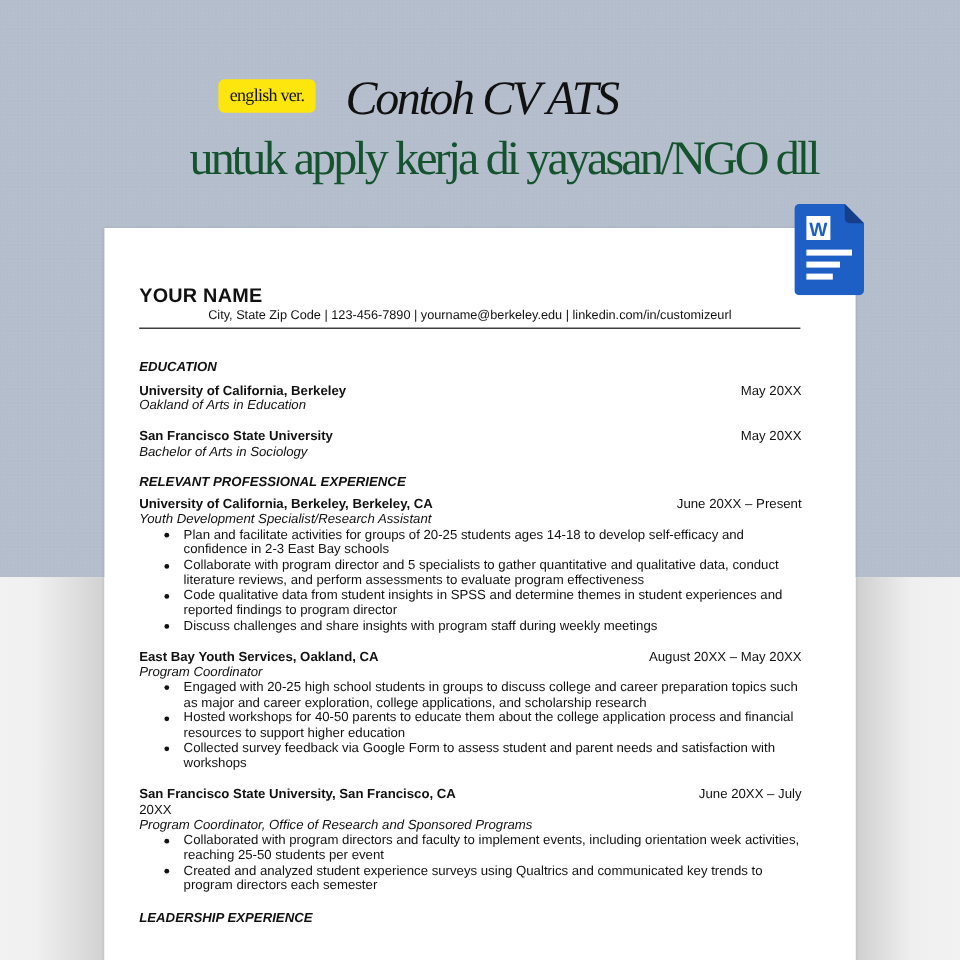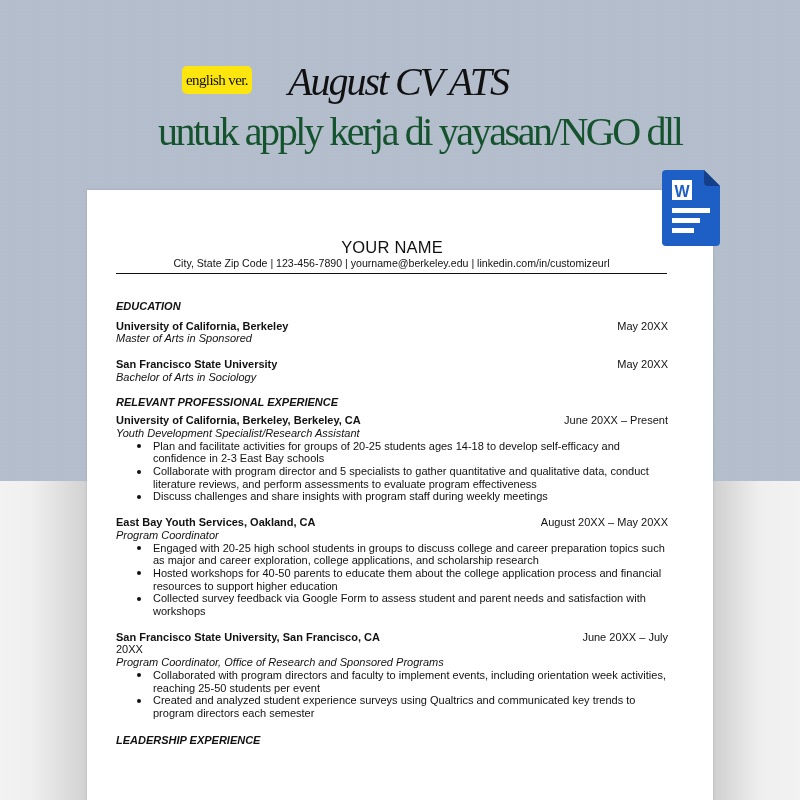--- a/index.html
+++ b/index.html
@@ -13,21 +13,21 @@
       position: absolute; left: 0; top: 0; width: 800px; height: 481px;
       background: #b4bdcc;
       background-image: radial-gradient(rgba(255,255,255,0.05) 1px, transparent 1px);
       background-size: 3px 3px;
     }
     .bottom-band {
       position: absolute; left: 0; top: 481px; width: 800px; height: 319px;
       background: linear-gradient(90deg, #f2f2f2 0px, #f0f0f0 30px, #d2d2d2 86px, #d2d2d2 87px, transparent 87px, transparent 713px, #cfcfcf 713px, #efefef 760px, #f2f2f2 800px);
     }
     .badge {
-      position: absolute; left: 182px; top: 66px; width: 70px; height: 28px;
+      position: absolute; left: 182px; top: 66px; width: 81px; height: 28px;
       background: #fde50e; border-radius: 5px;
       font-family: "Liberation Serif", serif; font-size: 15px; color: #111;
       display: flex; align-items: center; justify-content: center;
       letter-spacing: -0.6px;
     }
     .hero-title {
       position: absolute; left: 288px; top: 58px;
       font-family: "Liberation Serif", serif; font-style: italic;
       font-size: 40px; color: #111; letter-spacing: -2px; white-space: nowrap;
     }
@@ -42,21 +42,21 @@
       box-shadow: 0 0 3px rgba(0,0,0,0.12);
     }
     .word-icon {
       position: absolute; left: 662px; top: 170px; width: 58px; height: 76px;
     }
     .doc {
       position: absolute; left: 116px; top: 238px; width: 552px;
       color: #111; font-size: 11px; line-height: 12.7px;
     }
     .name {
-      text-align: center; font-weight: normal; font-size: 16.5px; line-height: 19px;
+      font-weight: bold; font-size: 16.5px; line-height: 19px;
       letter-spacing: 0.2px;
     }
     .contact {
       text-align: center; font-size: 10.6px; line-height: 13px;
       border-bottom: 1.6px solid #111; padding-bottom: 3px; width: 551px;
     }
     .section-head {
       font-weight: bold; font-size: 11px; margin-top: 0; font-style: italic;
     }
     .row { display: flex; justify-content: space-between; white-space: nowrap; }
@@ -69,21 +69,21 @@
       width: 4px; height: 4px; border-radius: 50%; background: #111;
     }
   </style>
 </head>
 <body>
 
 <div class="top-band"></div>
 <div class="bottom-band"></div>
 
 <div class="badge">english ver.</div>
-<div class="hero-title">August CV ATS</div>
+<div class="hero-title">Contoh CV ATS</div>
 <div class="hero-subtitle">untuk apply kerja di yayasan/NGO dll</div>
 
 <div class="page"></div>
 
 <div class="word-icon">
   <svg width="58" height="76" viewBox="0 0 58 76">
     <path d="M4 0 H42 L58 16 V72 a4 4 0 0 1 -4 4 H4 a4 4 0 0 1 -4 -4 V4 a4 4 0 0 1 4 -4 Z" fill="#1d5fc4"></path>
     <path d="M42 0 L58 16 H46 a4 4 0 0 1 -4 -4 Z" fill="#163f8a"></path>
     <rect x="10" y="10" width="20" height="20" fill="#ffffff"></rect>
     <text x="20" y="26.5" text-anchor="middle" font-family="Liberation Sans, sans-serif" font-weight="bold" font-size="16" fill="#1d5fc4">W</text>
@@ -99,21 +99,21 @@
 
   <div style="height:26px"></div>
   <div class="section-head">EDUCATION</div>
   <div style="height:7px"></div>
 
   <div>
     <div class="row">
       <span class="bold">University of California, Berkeley</span>
       <span style="margin-right:0px">May 20XX</span>
     </div>
-    <div class="ital">Master of Arts in Sponsored</div>
+    <div class="ital">Oakland of Arts in Education</div>
   </div>
   <div style="height:13px"></div>
   <div>
     <div class="row">
       <span class="bold">San Francisco State University</span>
       <span>May 20XX</span>
     </div>
     <div class="ital">Bachelor of Arts in Sociology</div>
   </div>
 
@@ -123,20 +123,21 @@
 
   <div>
     <div class="row">
       <span class="bold">University of California, Berkeley, Berkeley, CA</span>
       <span>June  20XX – Present</span>
     </div>
     <div class="ital">Youth Development Specialist/Research Assistant</div>
     <ul class="bullets">
       <li>Plan and facilitate activities for groups of 20-25 students ages 14-18 to develop self-efficacy and confidence in 2-3 East Bay schools</li>
       <li>Collaborate with program director and 5 specialists to gather quantitative and qualitative data, conduct literature reviews, and perform assessments to evaluate program effectiveness</li>
+      <li>Code qualitative data from student insights in SPSS and determine themes in student experiences and reported findings to program director</li>
       <li>Discuss challenges and share insights with program staff during weekly meetings</li>
     </ul>
   </div>
 
   <div style="height:13px"></div>
   <div>
     <div class="row">
       <span class="bold">East Bay Youth Services, Oakland, CA</span>
       <span>August 20XX – May 20XX</span>
     </div>

